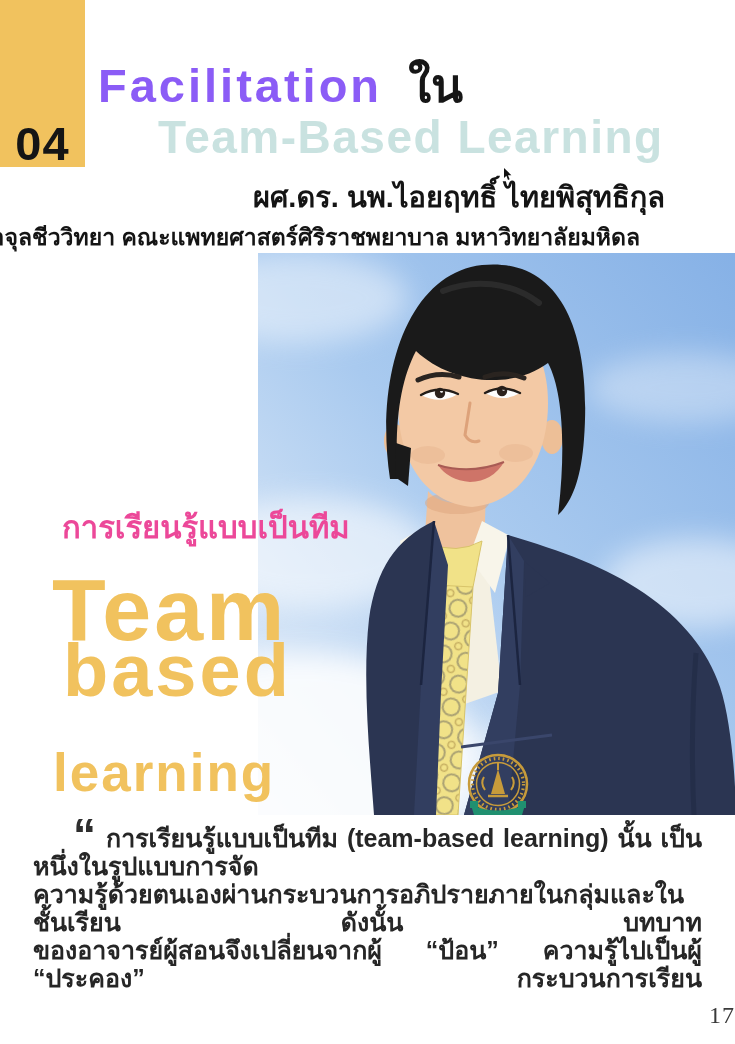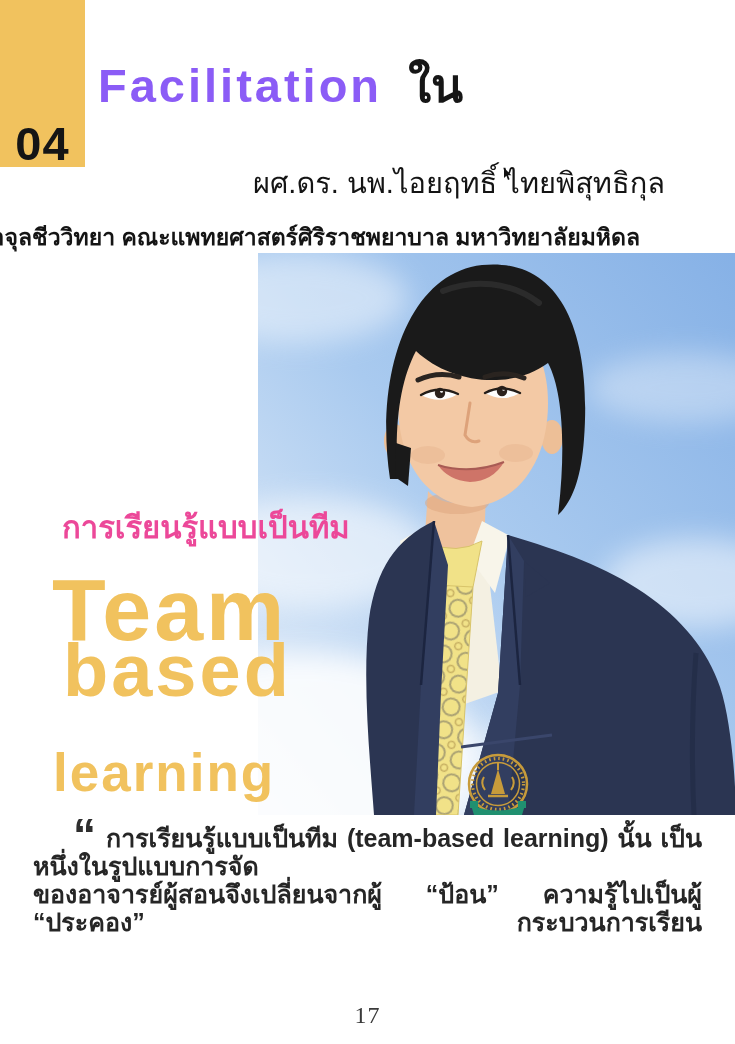--- a/index.html
+++ b/index.html
@@ -22,21 +22,21 @@
     position:absolute;left:98px;top:60px;font-size:47px;font-weight:700;
     letter-spacing:3px;line-height:1.1;white-space:nowrap;
   }
   .title1 .en{color:#8b5cf6;}
   .title1 .th{color:#161616;letter-spacing:0;margin-left:10px;}
   .title2{
     position:absolute;left:158px;top:112px;font-size:46px;font-weight:700;
     color:#C9E2E0;letter-spacing:1.5px;line-height:1.1;white-space:nowrap;
   }
   .author-line{
-    position:absolute;right:70px;top:160px;font-size:29px;font-weight:400;
+    position:absolute;right:70px;top:174px;font-size:29px;font-weight:700;
     color:#141414;white-space:nowrap;
   }
   .affiliation-line{
     position:absolute;right:95px;top:219px;font-size:23px;font-weight:700;
     color:#141414;white-space:nowrap;
   }
   
   .photo{position:absolute;left:258px;top:253px;width:477px;height:562px;z-index:1;}
   .photo svg{display:block;width:100%;height:100%;}
   
@@ -55,40 +55,41 @@
   }
   .pline{text-align:justify;text-align-last:justify;}
   .pline.first .indent{display:inline-block;width:40px;}
   .bigquote{
     font-size:46px;font-weight:700;color:#2E2E2E;line-height:0;
     display:inline-block;vertical-align:-6px;
   }
   .bigquote.open{margin-right:10px;transform:translateY(-2px);}
   
   .page-number{
-    position:absolute;left:0;right:0;top:1002px;text-align:center;
+    position:absolute;left:0;right:0;top:1002px;text-align:right;
     font-family:"Liberation Serif","DejaVu Serif",serif;
     font-size:24px;color:#3a3a3a;letter-spacing:1px;
   }
   
   .cursor{position:absolute;left:503px;top:167px;z-index:3;}
 </style>
 </head>
 <body>
 
 <div class="page">
 
   <div class="chapter-badge">
     <div class="chapter-number">04</div>
   </div>
 
   <div class="title1">
     <span class="en">Facilitation</span>
     <span class="th">ใน</span>
   </div>
+  <div class="title2">Team-Based Learning</div>
 
   <div class="author-line">ผศ.ดร. นพ.ไอยฤทธิ์ ไทยพิสุทธิกุล</div>
   <div class="affiliation-line">ภาควิชาจุลชีววิทยา คณะแพทยศาสตร์ศิริราชพยาบาล มหาวิทยาลัยมหิดล</div>
 
   <div class="photo">
     <svg viewBox="0 0 477 562" preserveAspectRatio="none">
       <defs>
         <linearGradient id="sky" x1="1" y1="0" x2="0" y2="1">
           <stop offset="0" stop-color="#86B1E6"></stop>
           <stop offset="0.5" stop-color="#A9CAEF"></stop>
@@ -195,20 +196,21 @@
     </svg>
   </div>
 
   <div class="side-heading">การเรียนรู้แบบเป็นทีม</div>
   <div class="bigword bw-team">Team</div>
   <div class="bigword bw-based">based</div>
   <div class="bigword bw-learning">learning</div>
 
   <div class="para">
     <div class="pline first"><span class="indent"></span><span class="bigquote open">“</span><span>การเรียนรู้แบบเป็นทีม (team-based learning) นั้น เป็นหนึ่งในรูปแบบการจัด</span></div>
+    <div class="pline">ความรู้ด้วยตนเองผ่านกระบวนการอภิปรายภายในกลุ่มและในชั้นเรียน ดังนั้น บทบาท</div>
     <div class="pline">ของอาจารย์ผู้สอนจึงเปลี่ยนจากผู้ “ป้อน” ความรู้ไปเป็นผู้ “ประคอง” กระบวนการเรียน</div>
 
   </div>
 
   <div class="page-number">17</div>
 
   <div class="cursor">
     <svg width="9" height="13" viewBox="0 0 9 13">
       <path d="M1,0 L1,10 L3.4,7.8 L5,12 L6.6,11.3 L5,7.2 L8.4,7.2 Z" fill="#111"></path>
     </svg>

